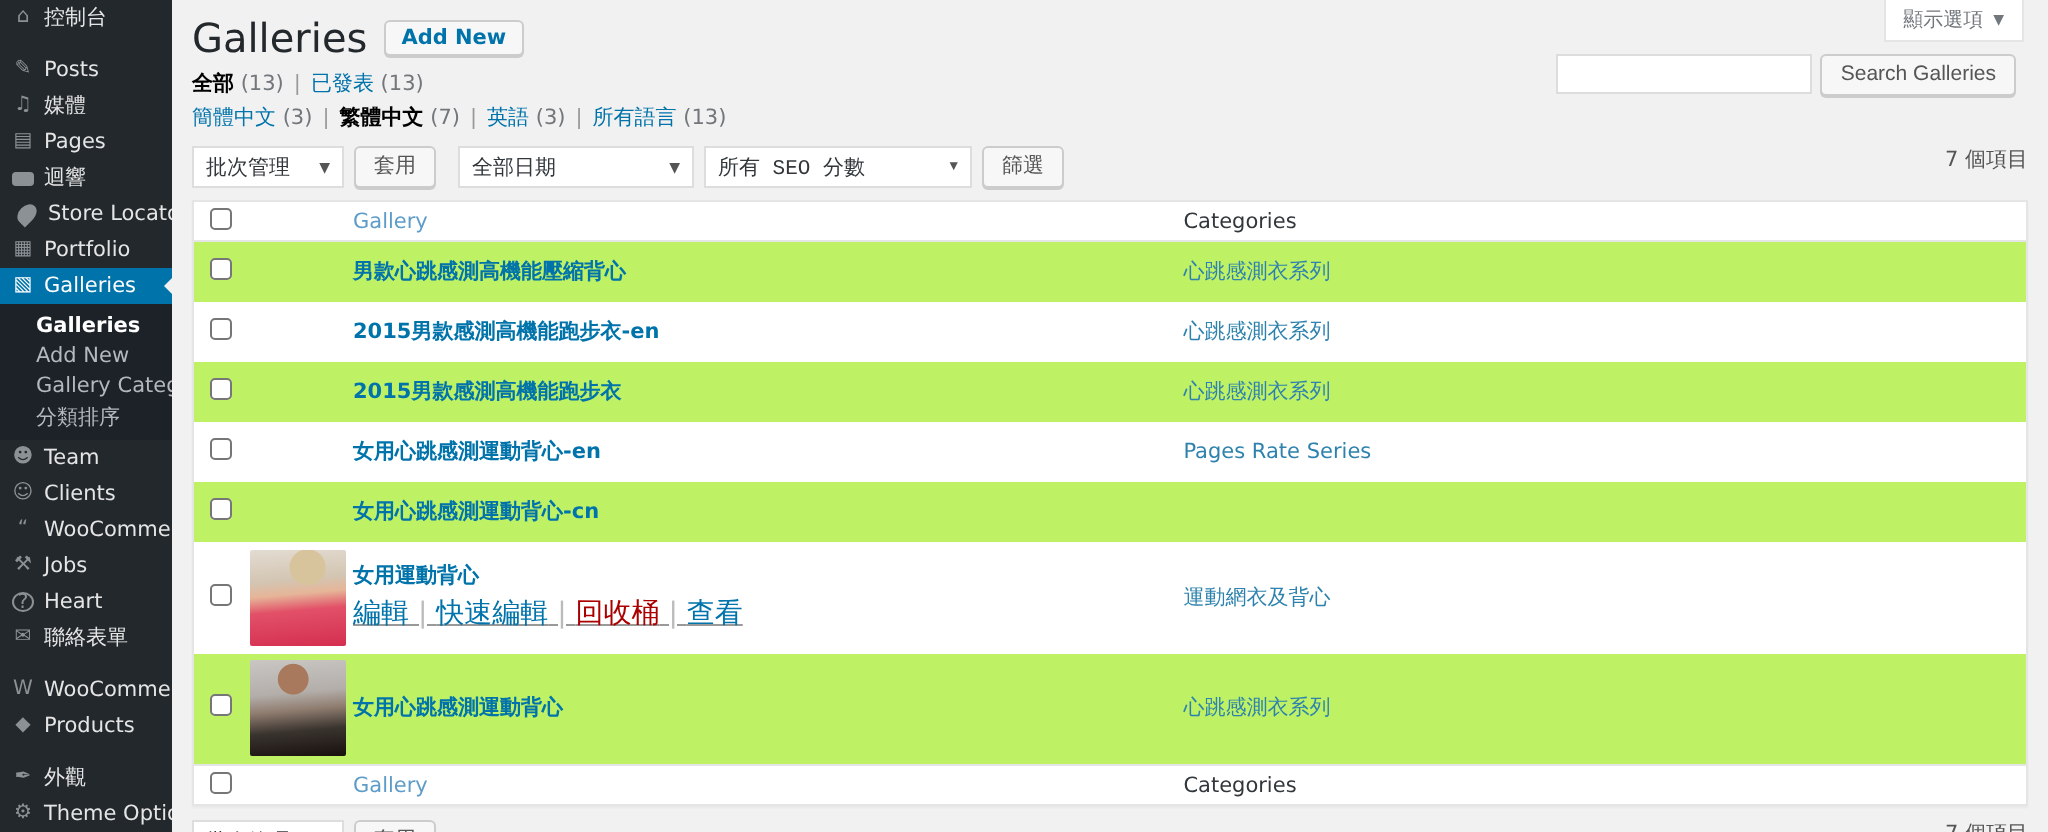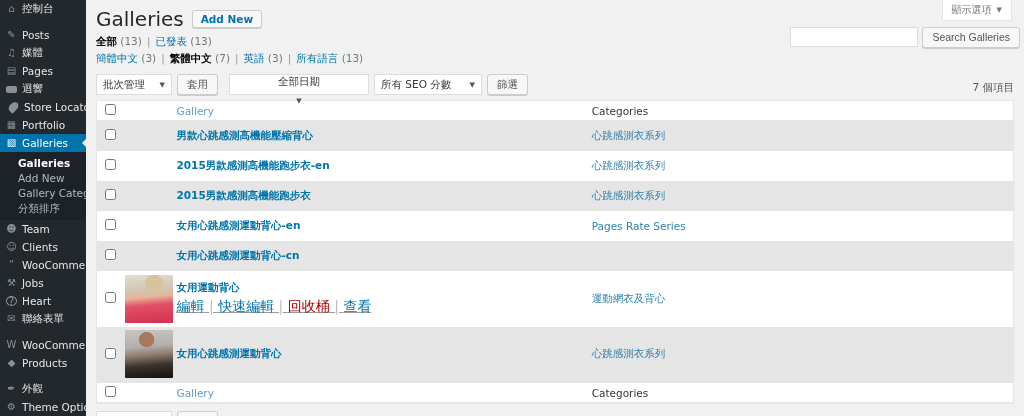--- a/index.html
+++ b/index.html
@@ -33,59 +33,59 @@
     transform:rotate(-45deg); background:#8c9196; margin-left:2px; }
   .icon-circle { border:1px solid #8c9196; border-radius:50%; width:10px; height:10px;
     min-width:10px; font-size:7px; line-height:8px; text-align:center; color:#8c9196; }
 
   
   .main { position:absolute; left:86px; top:0; width:938px; height:416px; padding:6px 10px 0 10px; }
   .screen-options { position:absolute; top:0; right:12px; background:#fff;
     border:1px solid #e5e5e5; border-top:none; color:#72777c; font-size:10px;
     padding:3px 9px; cursor:pointer; display:flex; gap:5px; align-items:center; }
   .screen-options .caret { font-size:7px; color:#72777c; }
-  .search-box { position:absolute; top:27px; right:4px; display:flex; gap:4px; }
+  .search-box { position:absolute; top:27px; right:16px; display:flex; gap:4px; }
   .search-box input { width:128px; height:20px; border:1px solid #ddd; background:#fff;
     font-size:11px; padding:0 4px; }
   .btn { display:inline-block; background:#f7f7f7; border:1px solid #ccc; border-radius:3px;
     color:#555; font-size:10.5px; padding:2px 9px; height:21px; line-height:15px;
     cursor:pointer; box-shadow:0 1px 0 #ccc; white-space:nowrap; }
   .title-row { display:flex; align-items:center; gap:8px; height:26px; }
   .page-title { font-size:20px; font-weight:400; color:#23282d; }
   .add-new { font-size:10.5px; background:#f7f7f7; border:1px solid #ccc; border-radius:3px;
     color:#0073aa; font-weight:bold; padding:2px 8px; cursor:pointer; box-shadow:0 1px 0 #ccc; }
   .subsubsub { font-size:10.5px; margin-top:3px; color:#0073aa; display:flex; flex-wrap:nowrap; }
   .subsubsub .f-item { cursor:pointer; white-space:nowrap; }
   .subsubsub .f-item + .f-item::before { content:"|"; color:#999; margin:0 5px; cursor:default; }
   .subsubsub .f-label { color:#0073aa; }
   .subsubsub .current .f-label { color:#000; font-weight:bold;margin-top:24px; }
   .subsubsub .f-count { color:#72777c; }
-  .tablenav { display:flex; align-items:flex-end; gap:5px; margin:7px 0 5px 0; height:22px; }
+  .tablenav { display:flex; align-items:flex-start; gap:5px; margin:7px 0 5px 0; height:22px; }
   .select { display:inline-flex; align-items:center; justify-content:space-between;
     background:#fff; border:1px solid #ddd; height:21px; font-size:10.5px; color:#32373c;
     padding:0 6px; cursor:pointer; gap:8px; white-space:nowrap; }
   .select .caret { font-size:7px; color:#555; }
   .sel-bulk { width:76px; }
-  .sel-date { width:140px; margin-left:6px;flex-direction:column; }
-  .sel-seo  { width:108px; }
+  .sel-date { width:118px; margin-left:6px; }
+  .sel-seo  { width:134px;font-family:Liberation Mono, monospace; }
   .item-count { margin-left:auto; font-size:10.5px; color:#555; }
 
   
   table.list { width:100%; border-collapse:collapse; background:#fff;
     border:1px solid #e5e5e5; box-shadow:0 1px 1px rgba(0,0,0,.04); }
   table.list th, table.list td { text-align:left; vertical-align:middle; font-size:10.5px; }
   col.c-cb { width:28px; } col.c-thumb { width:52px; } col.c-cat { width:46%; }
   thead th { height:20px; border-bottom:1px solid #e5e5e5; font-weight:400; }
   tfoot th { height:20px; border-top:1px solid #e5e5e5; font-weight:400; }
   th.col-gallery { color:#5d9cc9; cursor:pointer;margin-left:32px; }
   th.col-categories { color:#32373c; }
   td.cb, th.cb { padding-left:8px; }
   input[type=checkbox] { width:11px; height:11px; border:1px solid #b4b9be; cursor:pointer; }
   tbody tr { height:30px; }
-  tbody tr.alt { background:#e5e5e5; }
+  tbody tr.alt { background:#bef264; }
   tbody tr.has-thumb { height:56px; }
   .row-title { color:#0073aa; font-weight:bold; cursor:pointer; font-size:10.5px; }
   .row-actions { margin-top:3px; font-size:14px; color:#999;text-decoration:underline; }
   .row-actions span { color:#0073aa; cursor:pointer; }
   .row-actions span.danger { color:#a00; }
   .row-actions span + span::before { content:" | "; color:#bbb; cursor:default; }
   td.cat a { color:#2e82ad; cursor:pointer; text-decoration:none; font-size:10.5px; }
   .thumb { width:48px; height:48px; border-radius:1px; }
   .thumb.pink { background:
       radial-gradient(circle at 60% 18%, #d8c49c 0 18%, transparent 19%),

